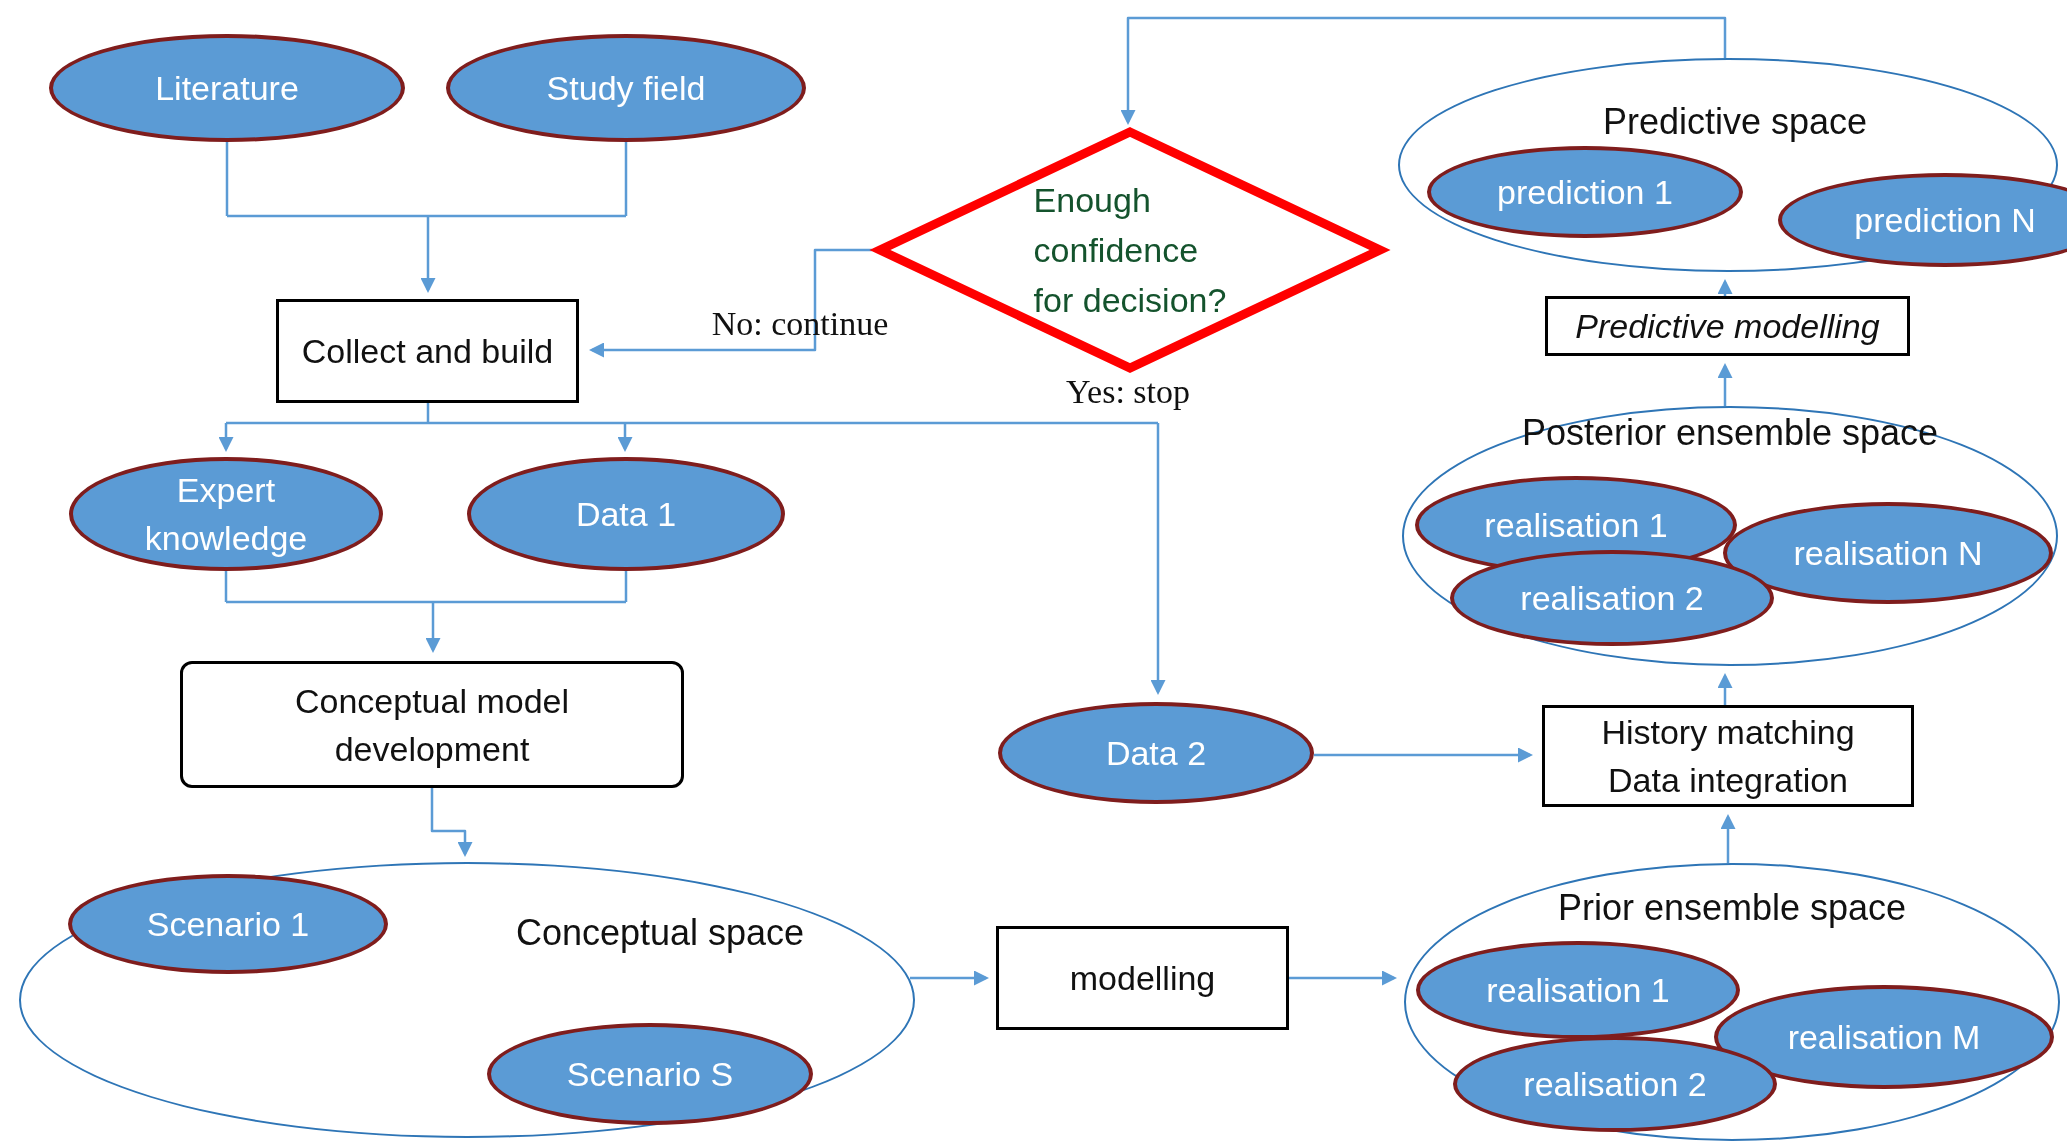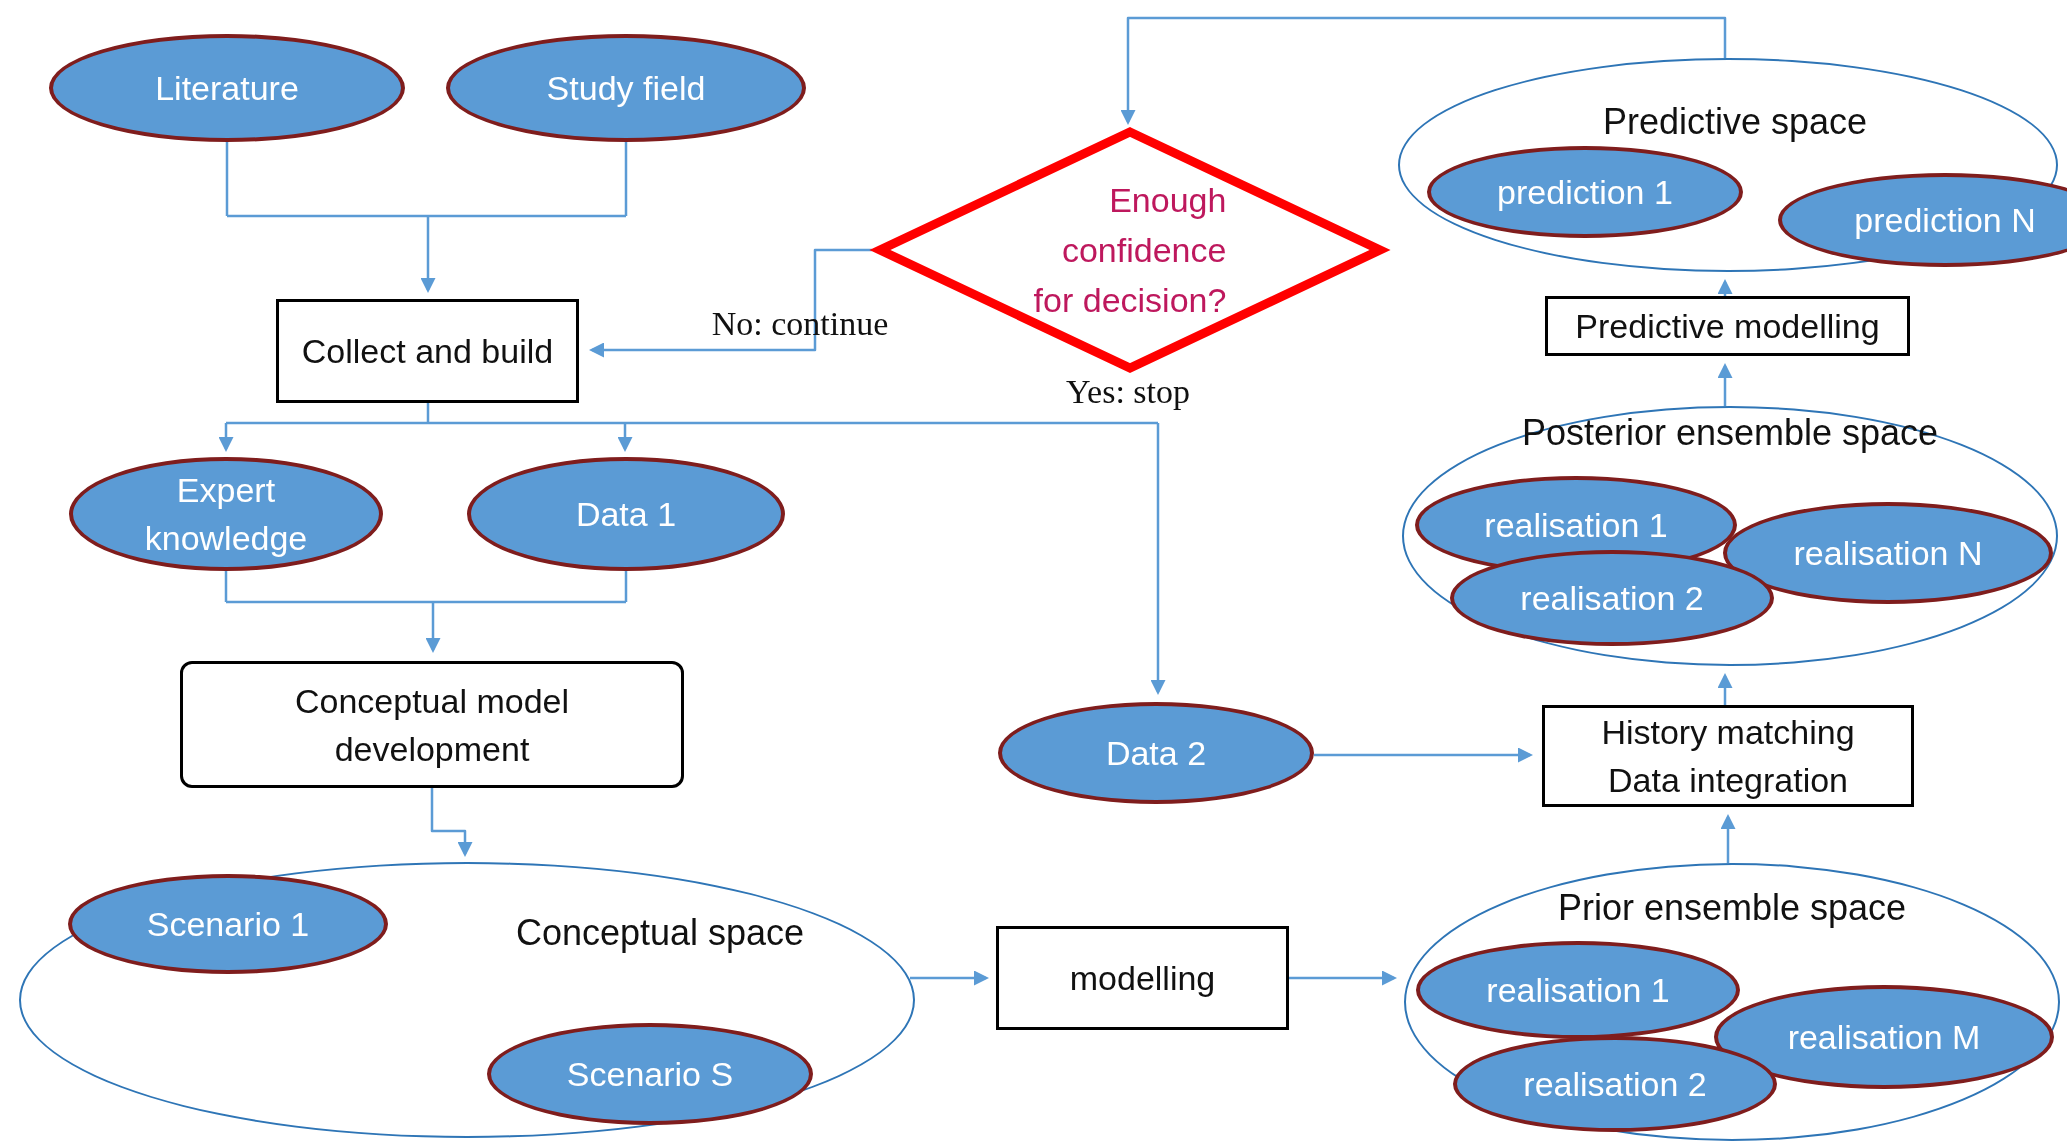--- a/index.html
+++ b/index.html
@@ -12,21 +12,21 @@
        display:flex;flex-direction:column;align-items:center;justify-content:center;}
   .blue{background:#5b9bd5;border:4px solid #7f1d1d;}
   .space{background:#ffffff;border:2px solid #2e75b6;}
   .box{position:absolute;background:#ffffff;border:3px solid #000;box-sizing:border-box;
        display:flex;flex-direction:column;align-items:center;justify-content:center;}
   .lbl{font-size:34px;line-height:48px;white-space:nowrap;text-align:center;}
   .w{color:#ffffff;}
   .k{color:#111111;}
   .title{position:absolute;transform:translate(-50%,-50%);font-size:36px;white-space:nowrap;color:#111;}
   .floatlbl{position:absolute;transform:translate(-50%,-50%);font-size:34px;white-space:nowrap;color:#111;font-family:Liberation Serif, serif;}
-  .dialbl{position:absolute;transform:translate(-50%,-50%);text-align:right;font-size:34px;line-height:50px;color:#be185d;}
+  .dialbl{position:absolute;transform:translate(-50%,-50%);text-align:left;font-size:34px;line-height:50px;color:#14532d;}
 </style>
 </head>
 <body>
 
 <div id="canvas">
 
   <svg id="lines" viewBox="0 0 2067 1146" xmlns="http://www.w3.org/2000/svg">
     <defs>
       <marker id="arr" viewBox="0 0 10 10" refX="8" refY="5" markerUnits="userSpaceOnUse" markerWidth="17" markerHeight="15" orient="auto">
         <path d="M0,0 L10,5 L0,10 z" fill="#5b9bd5"></path>
@@ -118,21 +118,21 @@
     <div class="lbl k">Conceptual model</div>
     <div class="lbl k">development</div>
   </div>
   <div class="box" style="left:996px;top:926px;width:293px;height:104px;">
     <div class="lbl k">modelling</div>
   </div>
   <div class="box" style="left:1542px;top:705px;width:372px;height:102px;">
     <div class="lbl k">History matching</div>
     <div class="lbl k">Data integration</div>
   </div>
-  <div class="box" style="left:1545px;top:296px;width:365px;height:60px;">
+  <div class="box" style="left:1545px;top:296px;width:365px;height:60px;font-style:italic;">
     <div class="lbl k">Predictive modelling</div>
   </div>
 
   <div class="dialbl" style="left:1130px;top:250px;">
     <div>Enough</div>
     <div>confidence</div>
     <div>for decision?</div>
   </div>
   <div class="floatlbl" style="left:1128px;top:392px;">Yes: stop</div>
   <div class="floatlbl" style="left:800px;top:324px;">No: continue</div>

